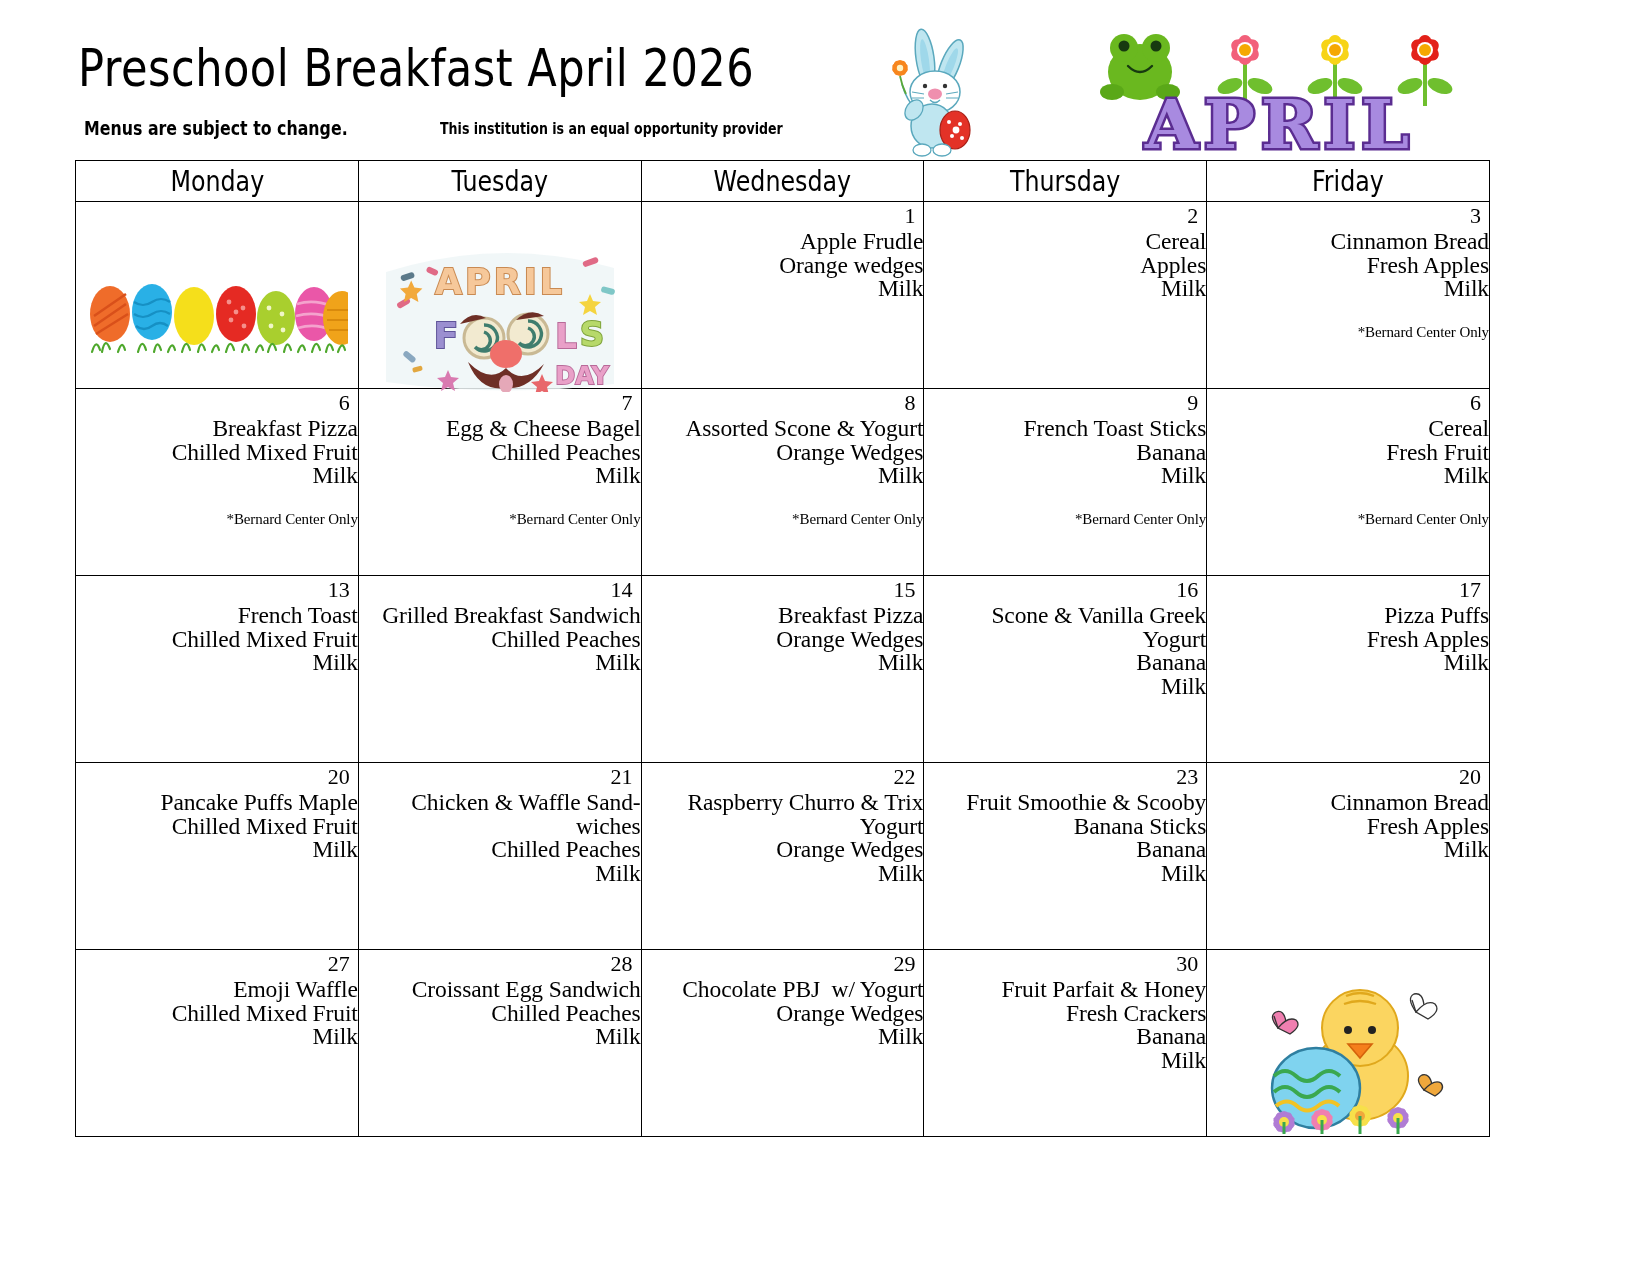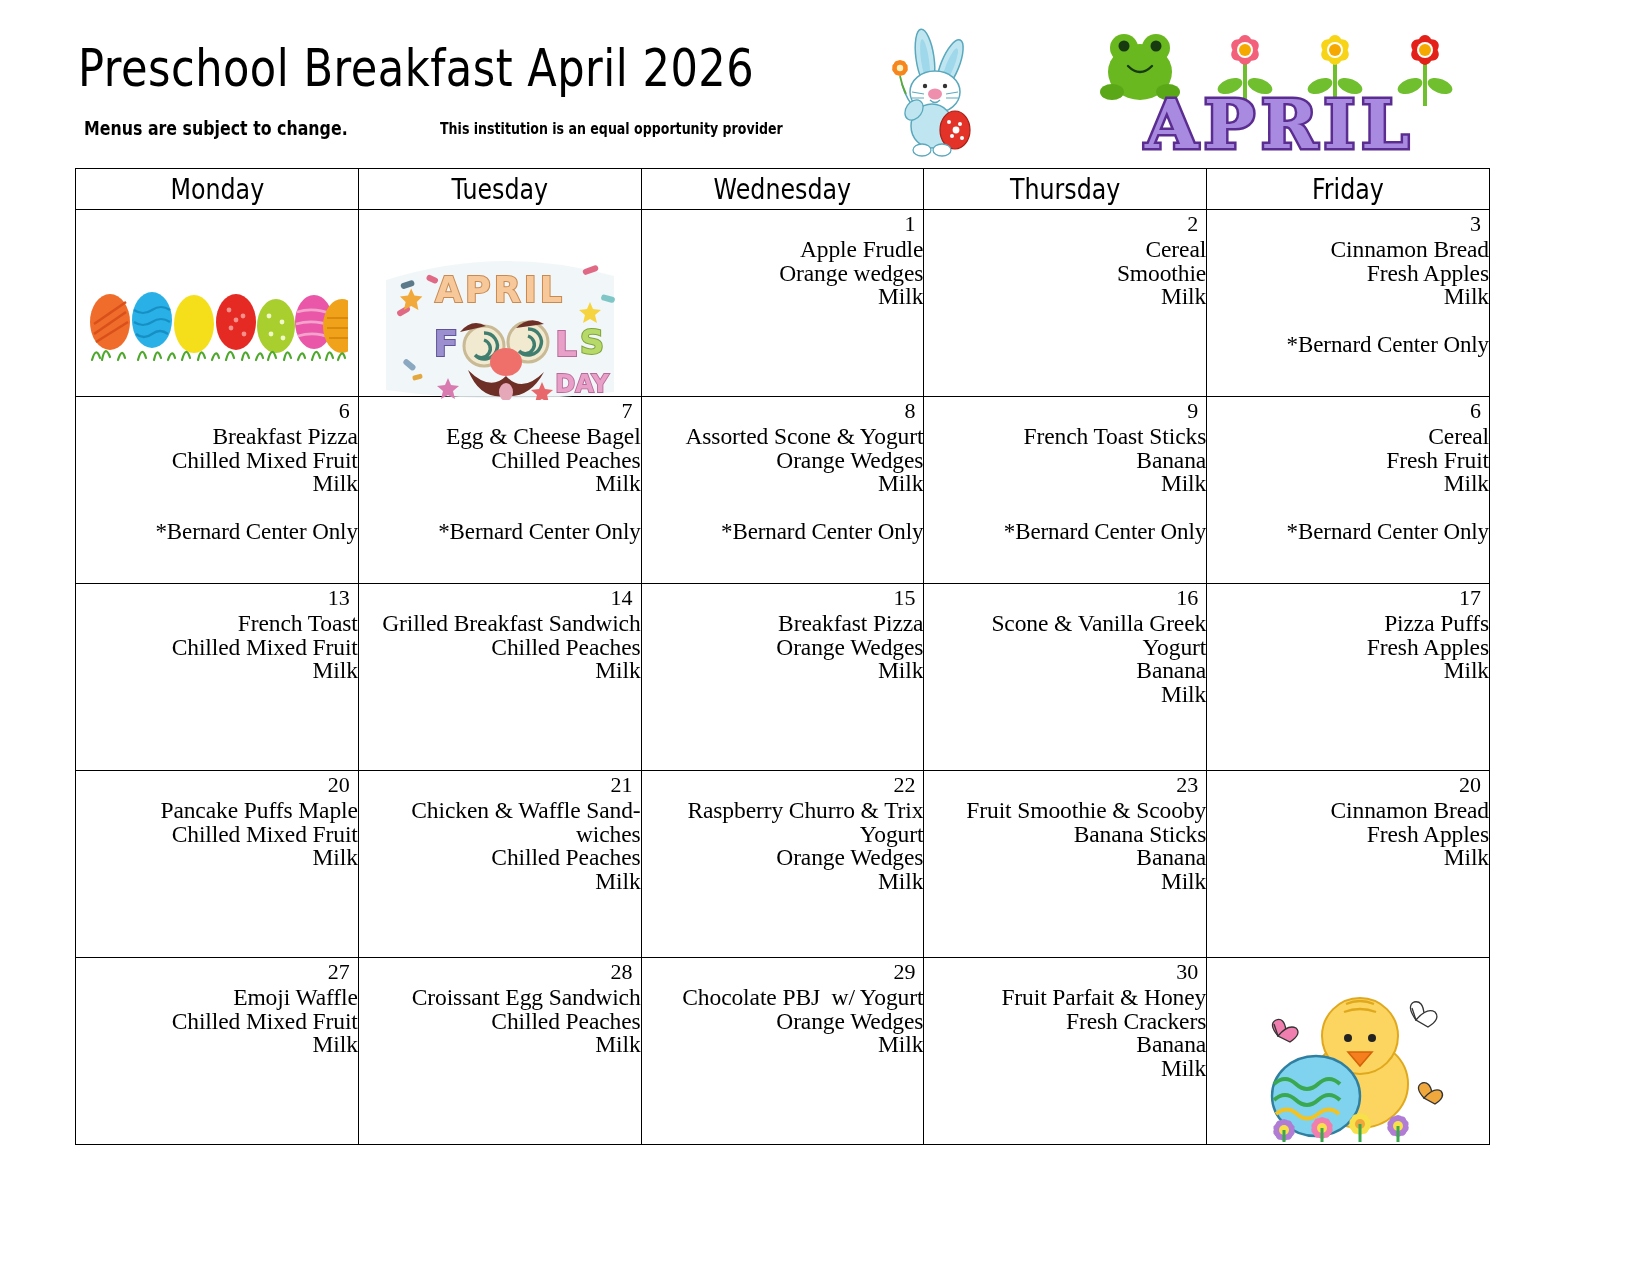--- a/index.html
+++ b/index.html
@@ -72,21 +72,21 @@
     left: 1062px;
     top: 10px;
     width: 440px;
     height: 150px;
   }
 
   
   .calendar {
     position: absolute;
     left: 75px;
-    top: 168px;
+    top: 160px;
     width: 1415px;
     border-collapse: collapse;
     table-layout: fixed;
   }
   .calendar th, .calendar td {
     border: 1.6px solid #000000;
     padding: 0;
     vertical-align: top;
   }
   .calendar th {
@@ -119,21 +119,21 @@
     text-align: right;
     font-size: 23.5px;
     line-height: 1.0;
     font-family: "Liberation Serif", serif;
     letter-spacing: -0.1px;
   }
   .menu .line { display: block; white-space: pre; }
   .note {
     display: block;
     margin-top: 24px;
-    font-size: 23px;
+    font-size: 15px;
     line-height: 1.0;
   }
   .art-cell { position: relative; }
 
   
   .eggs-art {
     position: absolute;
     left: 50%;
     transform: translateX(-50%);
     top: 62px;
@@ -380,21 +380,21 @@
           <div class="menu">
             <span class="line">Apple Frudle</span>
             <span class="line">Orange wedges</span>
             <span class="line">Milk</span>
           </div>
         </td>
         <td>
           <div class="daynum">2</div>
           <div class="menu">
             <span class="line">Cereal</span>
-            <span class="line">Smoothie</span>
+            <span class="line">Apples</span>
             <span class="line">Milk</span>
           </div>
         </td>
         <td>
           <div class="daynum">3</div>
           <div class="menu">
             <span class="line">Cinnamon Bread</span>
             <span class="line">Fresh Apples</span>
             <span class="line">Milk</span>
             <span class="note">*Bernard Center Only</span>

